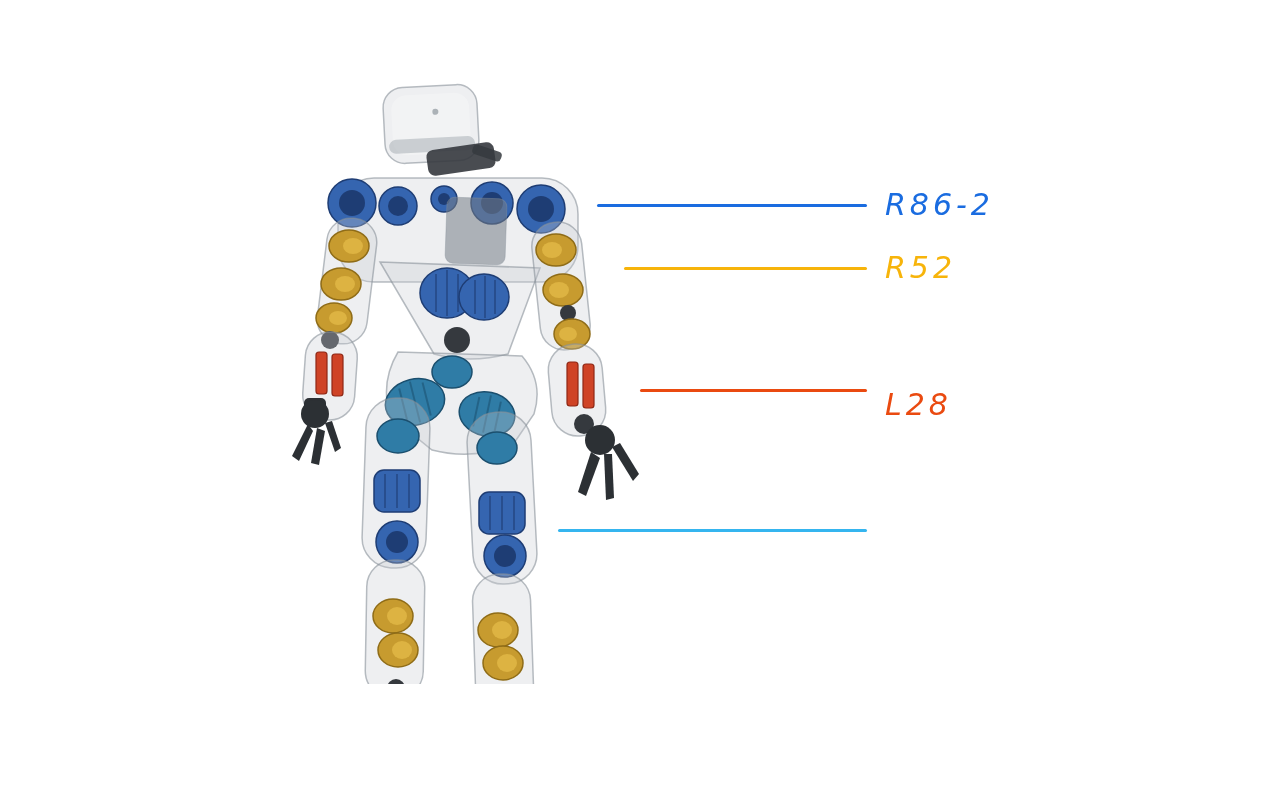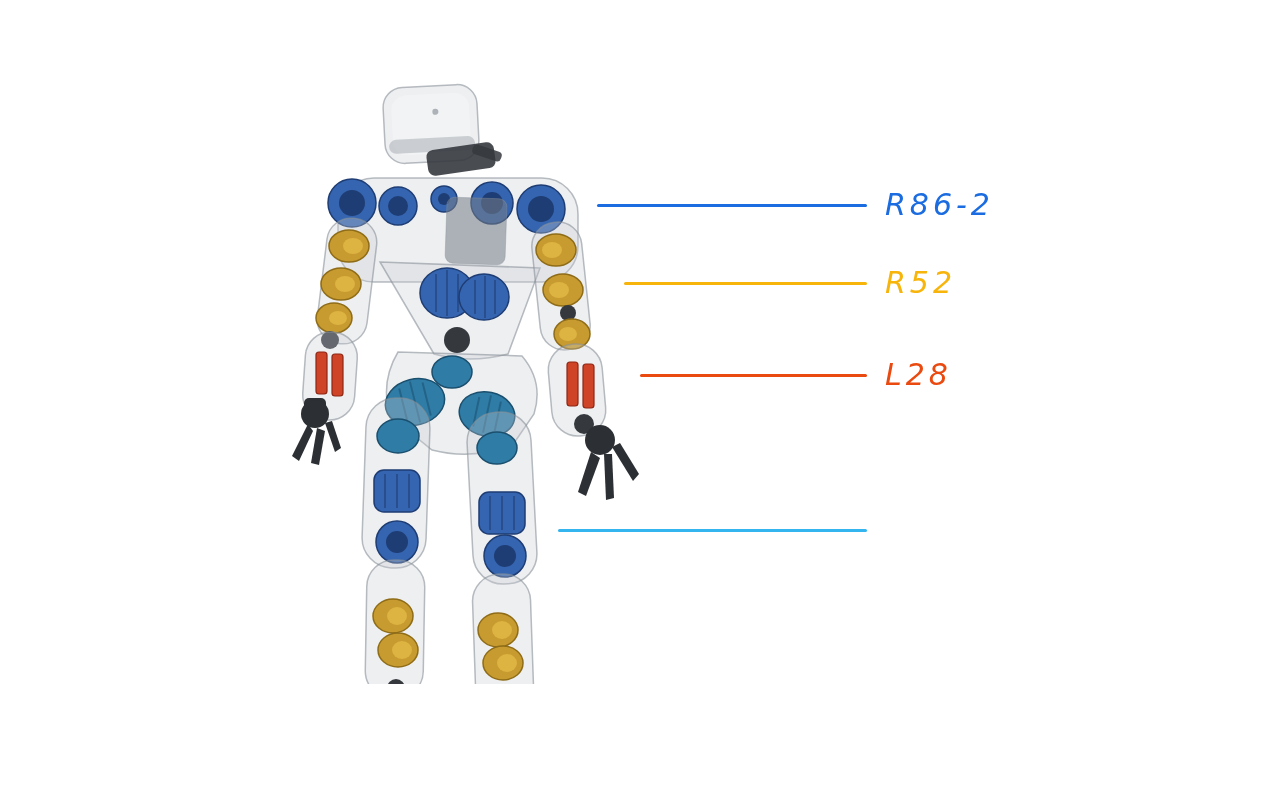--- a/index.html
+++ b/index.html
@@ -205,27 +205,27 @@
         <path d="M612 447 L633 481 L639 474 L620 443 Z"></path>
       </g>
     </g>
   </svg>
 
   <div class="callout" style="left:597px; top:186px;">
     <span class="callout-line" style="width: 270px; background: rgb(26, 108, 224);"></span>
     <span class="callout-label" style="color: rgb(26, 108, 224);">R86-2</span>
   </div>
 
-  <div class="callout" style="left:624px; top:264px;">
+  <div class="callout" style="left:624px; top:249px;">
     <span class="callout-line" style="width: 243px; background: rgb(247, 180, 10);"></span>
     <span class="callout-label" style="color: rgb(247, 180, 10);">R52</span>
   </div>
 
   <div class="callout" style="left:640px; top:356px;">
     <span class="callout-line" style="width: 227px; background: rgb(234, 74, 16);"></span>
-    <span class="callout-label" style="color: rgb(234, 74, 16);">L28</span>
+    <span class="callout-label" style="color: rgb(234, 74, 16); margin-top: 30px;">L28</span>
   </div>
 
   <div class="callout" style="left:558px; top:529px;">
     <span class="callout-line" style="width: 309px; background: rgb(53, 181, 239);"></span>
   </div>
 
 </div>
 
 </body></html>

